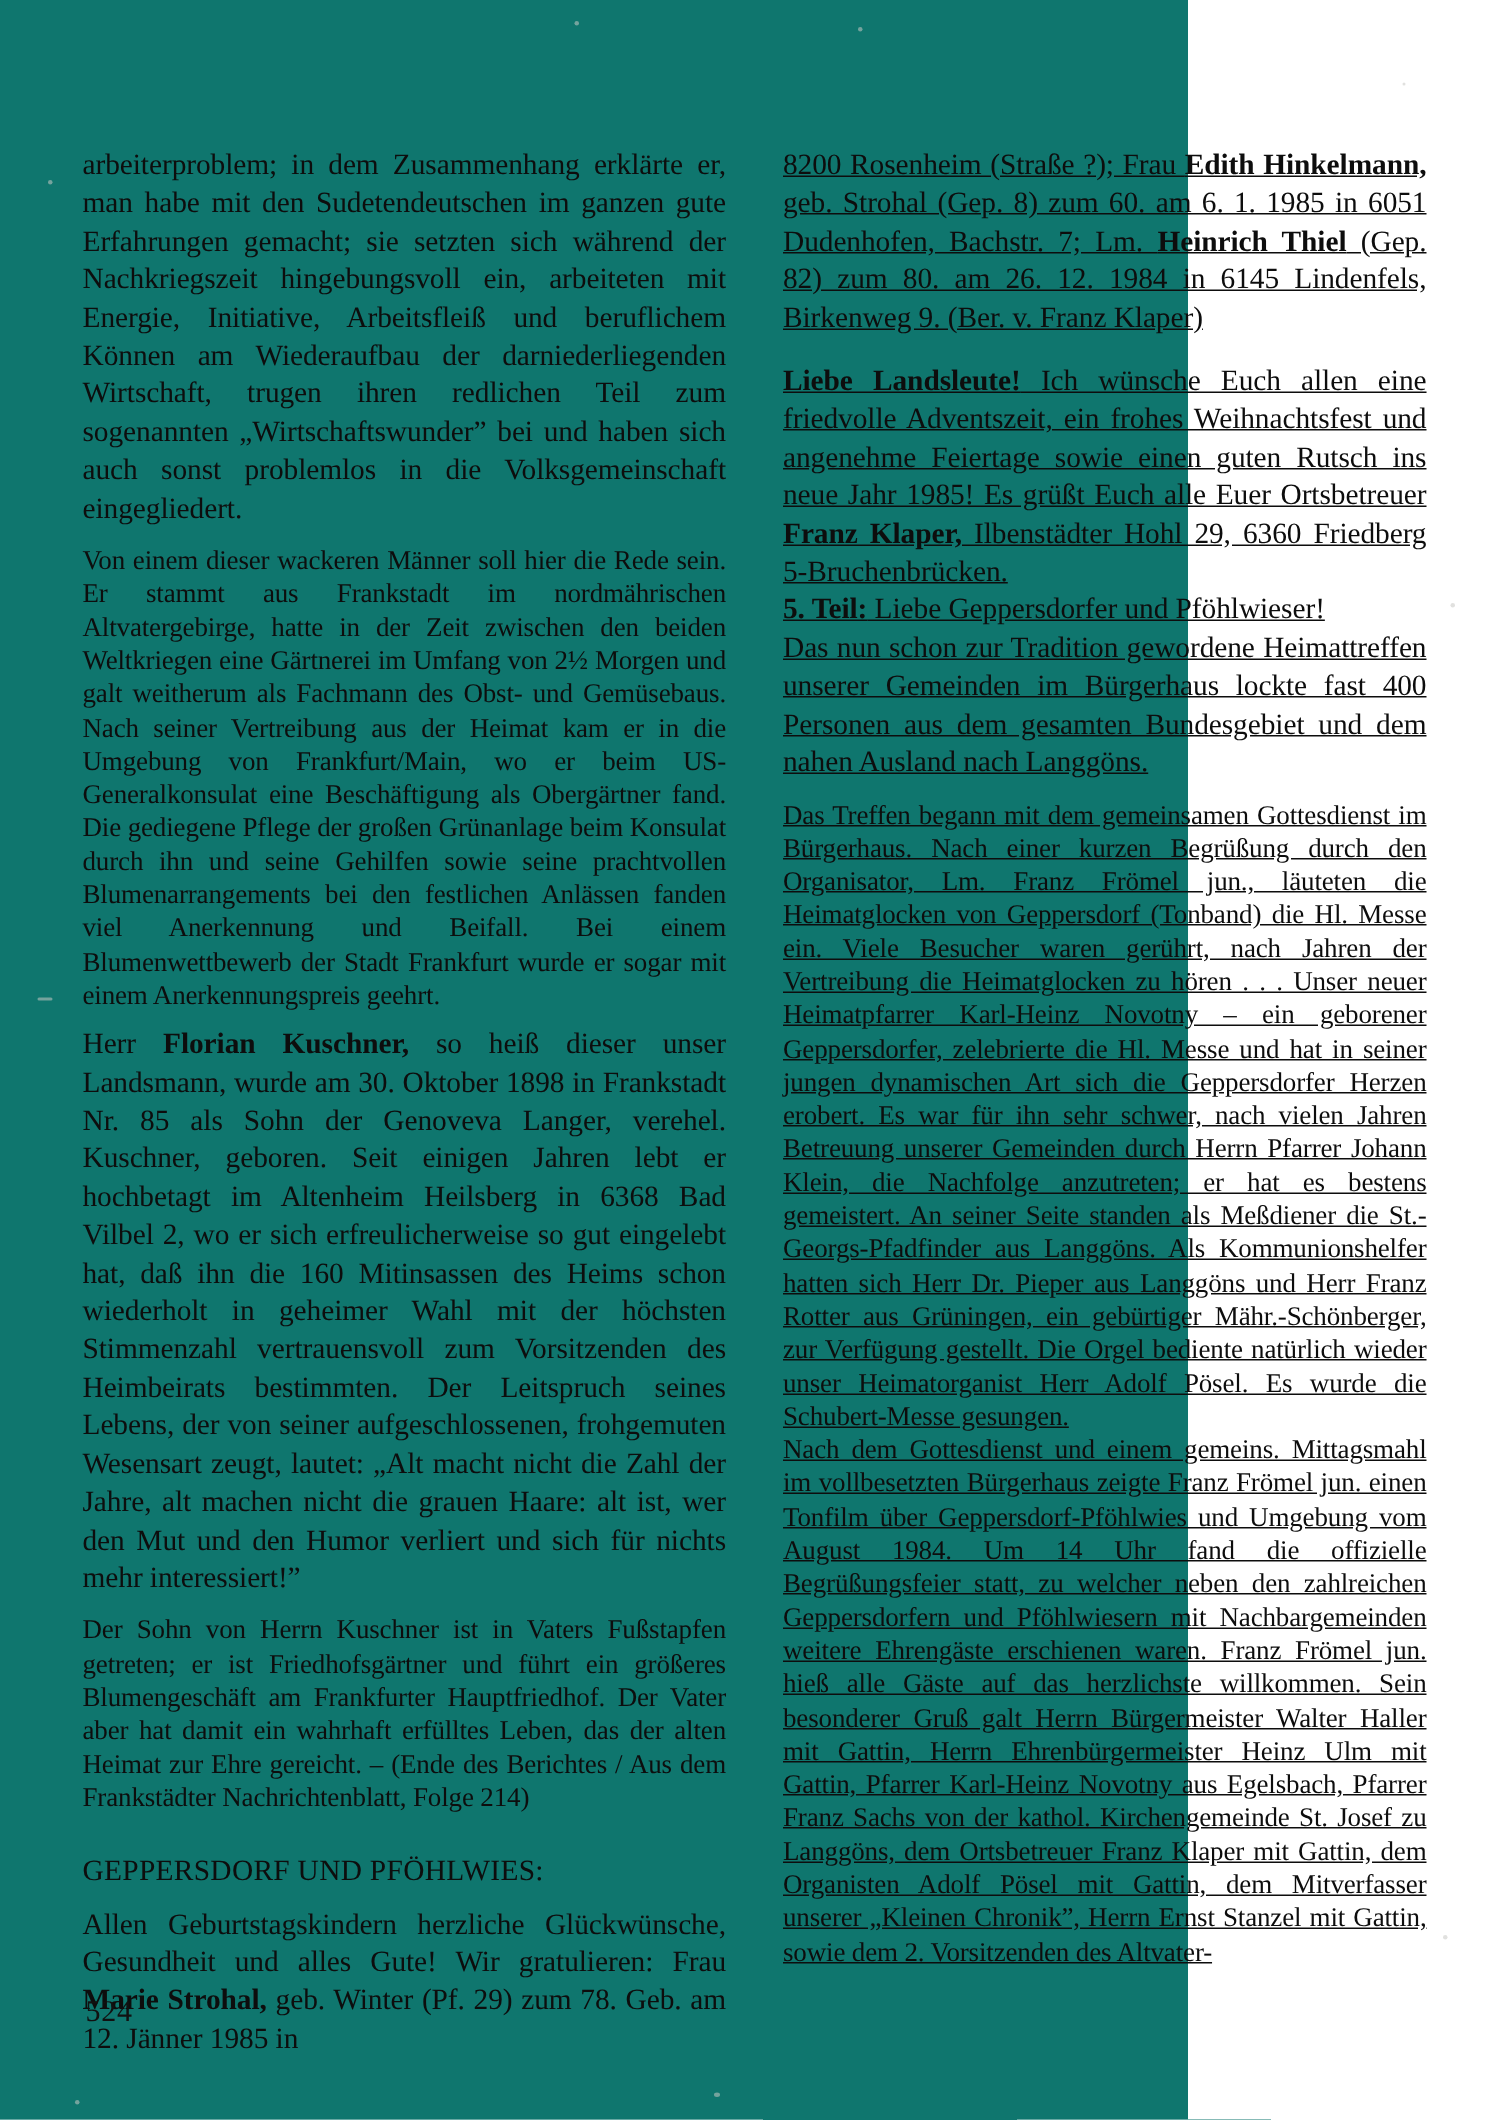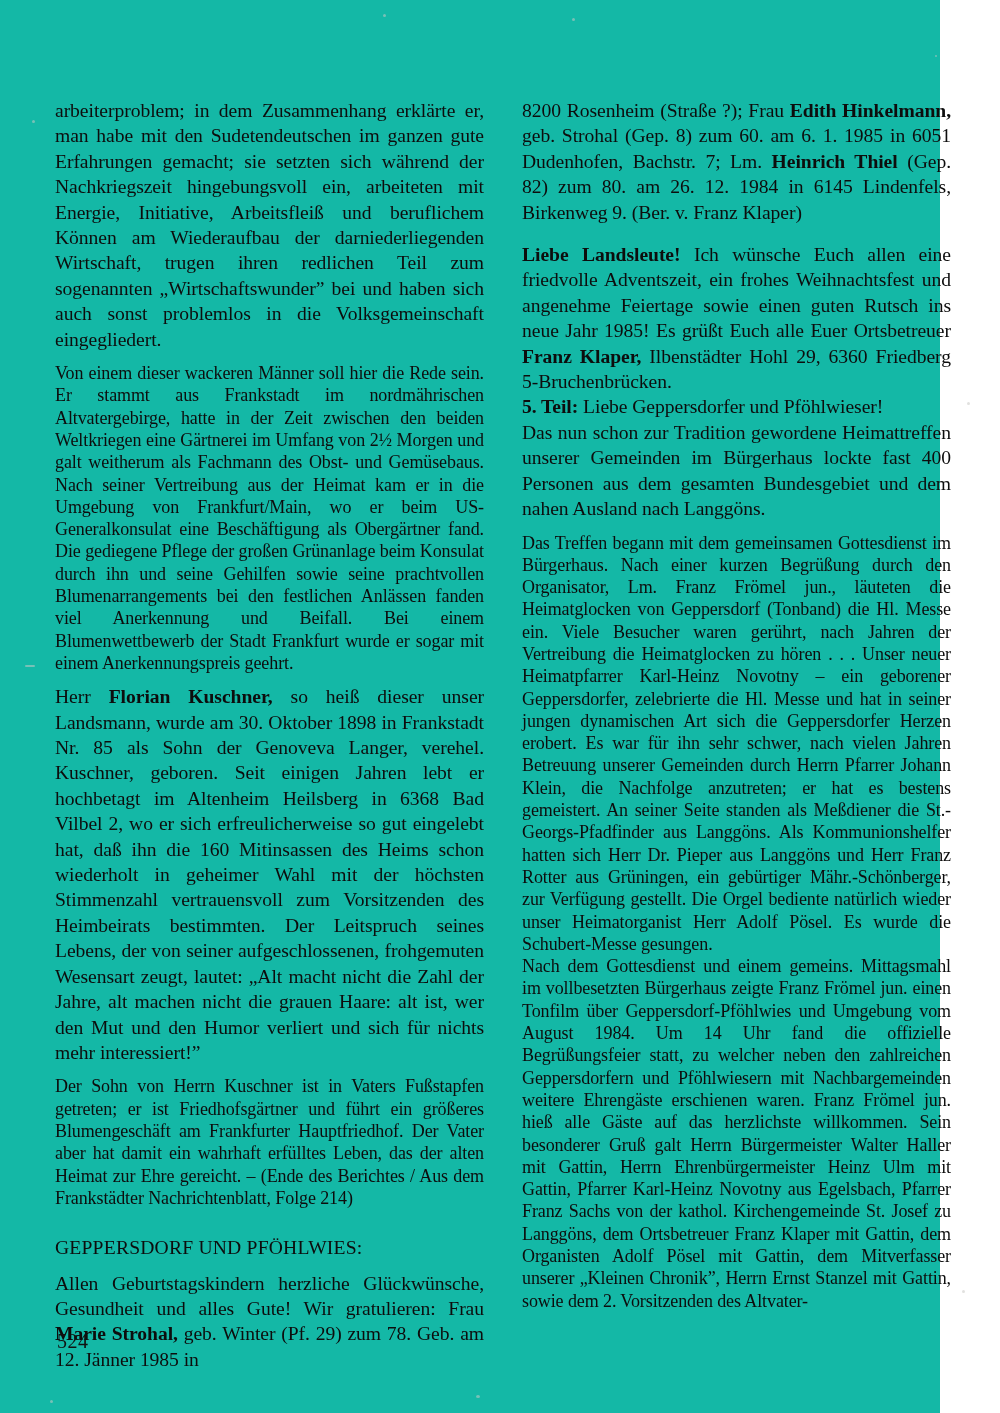--- a/index.html
+++ b/index.html
@@ -12,44 +12,44 @@
     background: #ffffff;
     font-family: "Liberation Serif", serif;
     color: #0d0d0d;
     position: relative;
     overflow: hidden;
   }
   .page {
     position: absolute;
     left: 0;
     top: 0;
-    width: 940px;
+    width: 792px;
     height: 1413px;
-    background: #14b8a6;
+    background: #0f766e;
   }
   .speckle {
     position: absolute;
     background: #c9c9c4;
     border-radius: 50%;
     opacity: .55;
   }
   .columns {
     position: absolute;
     left: 55px;
     top: 98px;
     width: 896px;
     height: 1215px;
     display: flex;
     gap: 38px;
   }
   .col {
     width: 429px;
     position: relative;
   }
-  .col-right { width: 429px; }
+  .col-right { width: 429px; text-decoration: underline; }
 
   p {
     margin: 0;
     text-align: justify;
     hyphens: manual;
   }
 
   
   .big {
     font-size: 19.6px;

